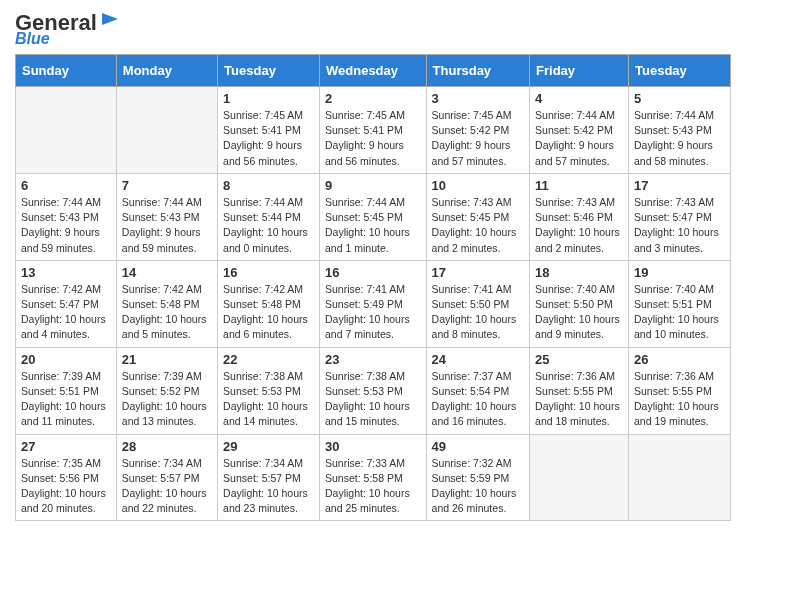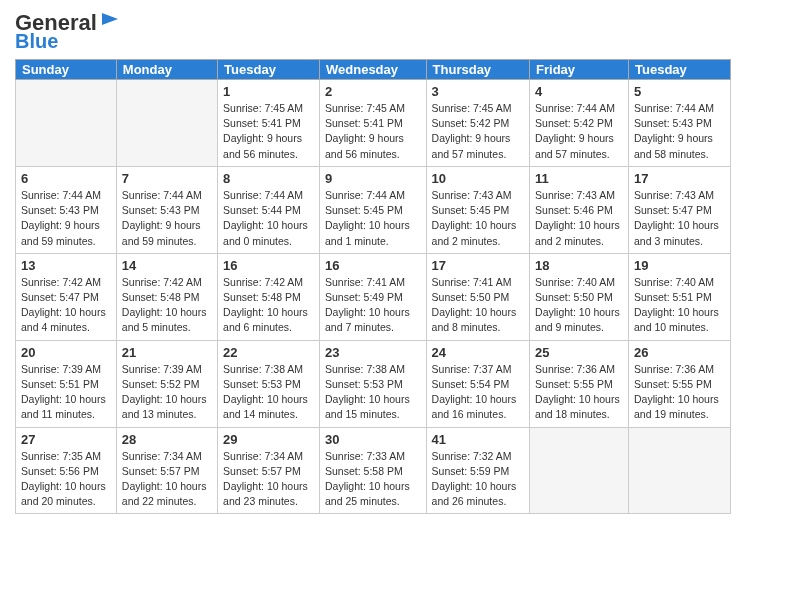--- a/index.html
+++ b/index.html
@@ -4,40 +4,40 @@
   <style>
     * { box-sizing: border-box; margin: 0; padding: 0; }
     body { font-family: Arial, sans-serif; background: #fff; width: 792px; height: 612px; overflow: hidden; }
     .page { width: 746px; min-height: 612px; padding: 10px 15px; }
     .header { display: flex; justify-content: space-between; align-items: flex-start; margin-bottom: 6px; }
     .logo { display: flex; flex-direction: column; align-items: flex-start; }
     .title-block { text-align: right; }
     .month-title { font-size: 38px; font-weight: bold; color: #333; }
     .location { font-size: 16px; color: #333; }
     .calendar { width: 100%; border-collapse: collapse; }
-    .calendar th { background: #2a7fd4; color: #fff; text-align: left; padding: 2px 6px; font-size: 13px; border: 1px solid #aaa; }
+    .calendar th { background: #2a7fd4; color: #fff; text-align: left; padding: 8px 6px; font-size: 13px; border: 1px solid #aaa; }
     .calendar td { border: 1px solid #ccc; vertical-align: top; padding: 4px 5px; font-size: 10.5px; color: #333; width: 113px; min-height: 80px; background: #fff; }
     .calendar td.empty { background: #f5f5f5; }
     .day-num { font-weight: bold; font-size: 13px; margin-bottom: 2px; }
     .day-info { line-height: 1.45; font-size: 10.5px; }
     tr.week td { height: 80px; }
   </style>
 </head>
 <body>
 
 <div class="page">
   <div class="header">
     <div class="logo">
       <div style="display:flex;align-items:center;gap:2px;">
         <span style="font-size:22px;font-weight:bold;color:#333;">General</span>
         <svg width="20" height="20" viewBox="0 0 20 20" style="margin-left:1px;margin-top:-4px;">
           <polygon points="2,2 18,8 2,14" fill="#2a7fd4"></polygon>
         </svg>
       </div>
-      <span style="font-size:20px;font-weight:bold;color:#2a7fd4;margin-top:-6px;margin-left:0;">Blue</span>
+      <span style="font-size:16px;font-weight:bold;color:#2a7fd4;margin-top:-6px;margin-left:0;font-style:italic;">Blue</span>
     </div>
   </div>
 
   <table class="calendar">
     <thead>
       <tr>
       <th>Sunday</th>
           <th>Monday</th>
           <th>Tuesday</th>
           <th>Wednesday</th>
@@ -172,21 +172,21 @@
           </td>
           <td>
             <div class="day-num">29</div>
             <div class="day-info">Sunrise: 7:34 AM<br>Sunset: 5:57 PM<br>Daylight: 10 hours and 23 minutes.</div>
           </td>
           <td>
             <div class="day-num">30</div>
             <div class="day-info">Sunrise: 7:33 AM<br>Sunset: 5:58 PM<br>Daylight: 10 hours and 25 minutes.</div>
           </td>
           <td>
-            <div class="day-num">41</div>
+            <div class="day-num">49</div>
             <div class="day-info">Sunrise: 7:32 AM<br>Sunset: 5:59 PM<br>Daylight: 10 hours and 26 minutes.</div>
           </td>
           <td class="empty"></td>
           <td class="empty"></td>
         </tr>
       </tbody>
   </table>
 </div>
 
 </body></html>

